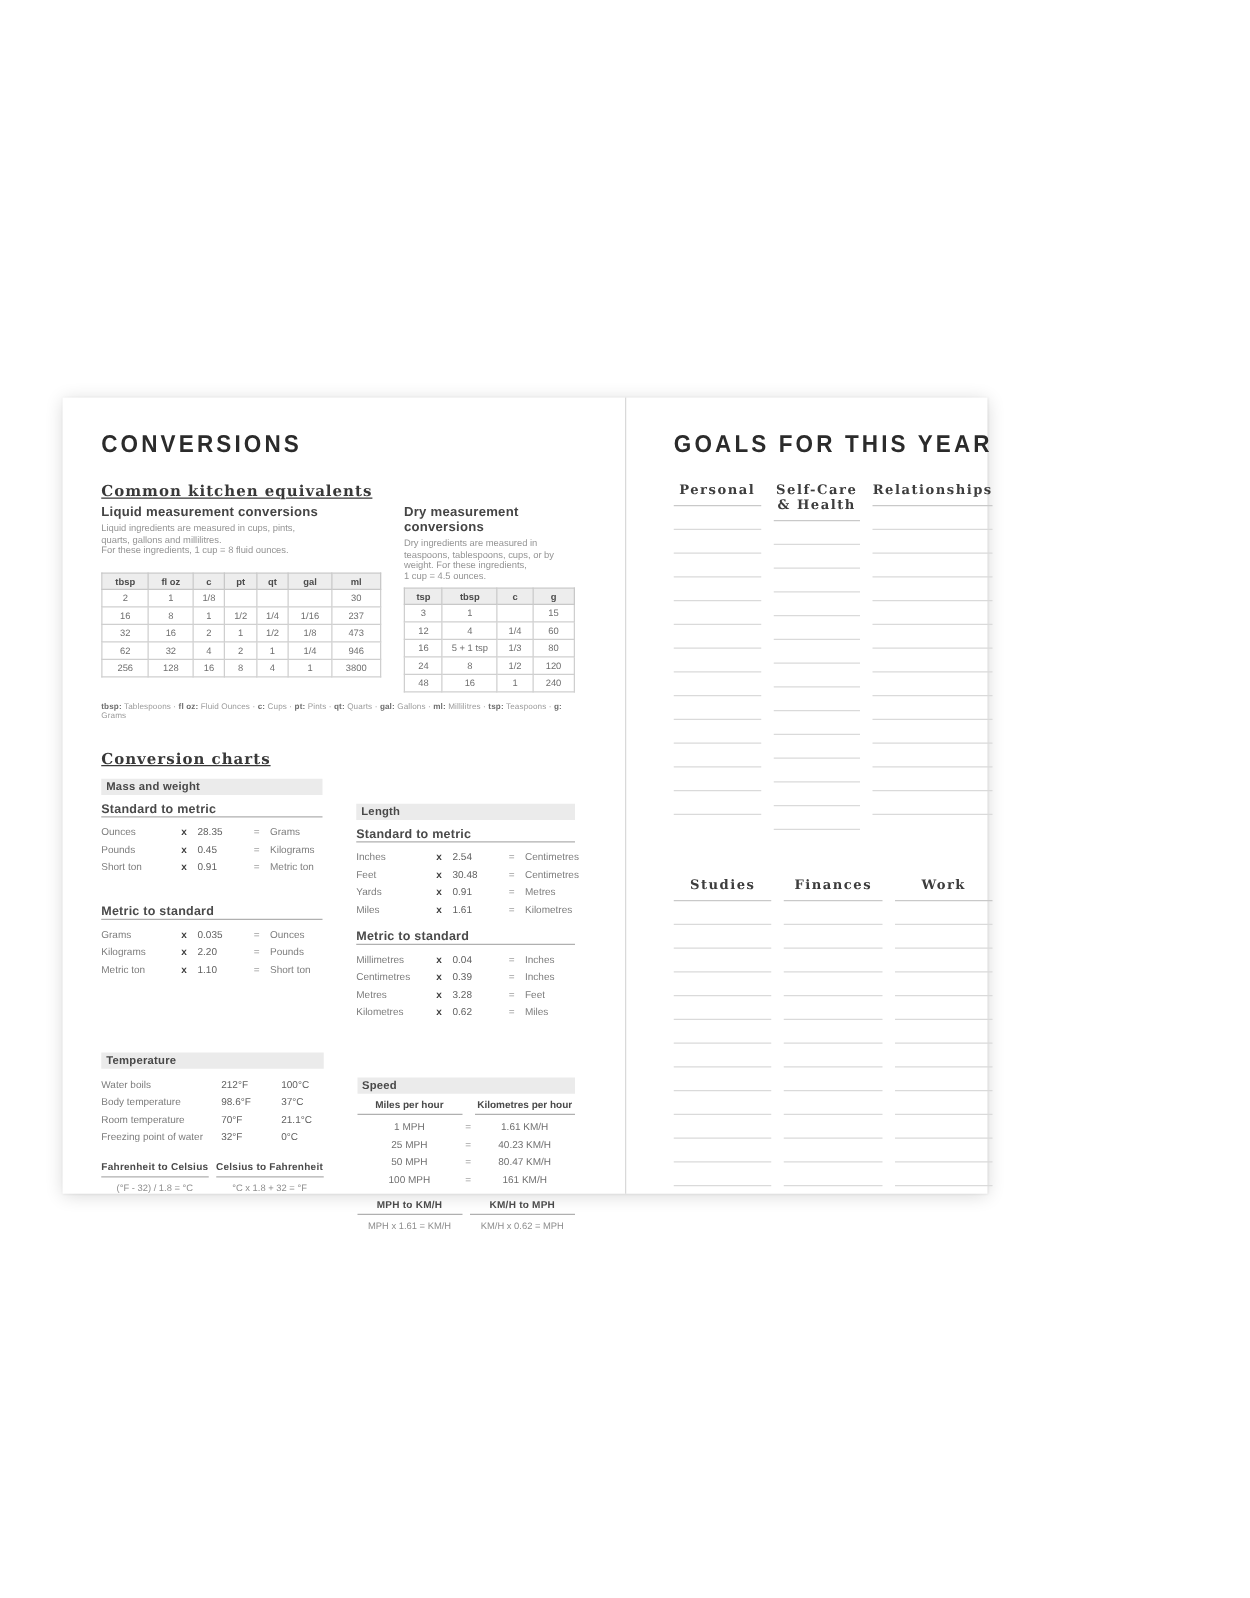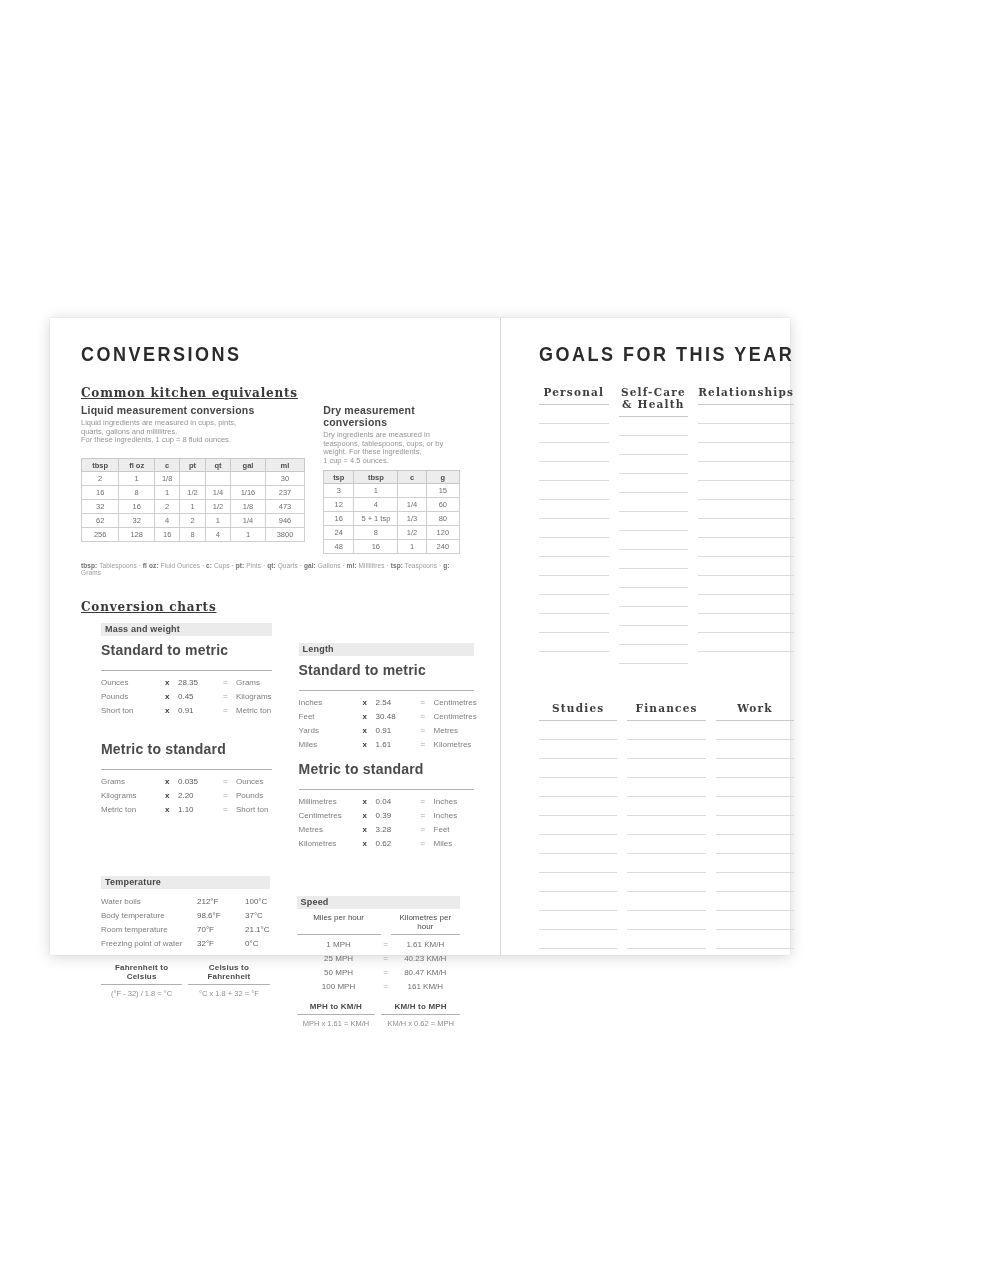--- a/index.html
+++ b/index.html
@@ -36,26 +36,26 @@
   .ktable th { height:13px; font-weight:700; background:#ededed; border:1px solid #c8c8c8; color:#4d4d4d; }
   .ktable td { height:14px; border:1px solid #cfcfcf; color:#6e6e6e; }
   .dry-table th:nth-child(2), .dry-table td:nth-child(2) { width:44px; }
   .legend { margin-top:8px; font-size:6.5px; color:#9a9a9a; letter-spacing:.1px; }
   .legend b { color:#6f6f6f; font-weight:700; }
 
   
   .serif-head.charts { margin-top:24px; }
   .chart-cols { display:flex; gap:27px; margin-top:9px; }
   .chart-cols.second { margin-top:26px; }
-  .ccol.c1 { width:178px;margin-left:20px; }
+  .ccol.c1 { width:178px; }
   .ccol.c2 { width:175px;margin-top:20px; }
   .bar { height:13px; line-height:13px; padding-left:4px; font-size:9px; font-weight:700;
          background:#ebebeb; color:#484848; letter-spacing:.2px; }
-  .subhead { margin-top:6px; font-size:14px; font-weight:700; color:#4a4a4a;
-             padding-bottom:12px; border-bottom:1px solid #b0b0b0; letter-spacing:.2px; }
+  .subhead { margin-top:6px; font-size:10px; font-weight:700; color:#4a4a4a;
+             padding-bottom:0; border-bottom:1px solid #b0b0b0; letter-spacing:.2px; }
   .convrows { padding-top:4px; }
   .convrows.fixed { height:64px; }
   .crow { display:grid; grid-template-columns:64px 13px 45px 13px 1fr; align-items:center;
           height:14px; font-size:8px; }
   .crow .cl { color:#7d7d7d; }
   .crow .cx { color:#3c3c3c; font-weight:700; }
   .crow .cf { color:#5f5f5f; }
   .crow .ce { color:#a0a0a0; }
   .crow .cr { color:#7d7d7d; }
 
@@ -63,21 +63,21 @@
   .trow { display:grid; grid-template-columns:96px 48px 1fr; align-items:center; height:14px; font-size:8px; }
   .trow .tl { color:#7d7d7d; }
   .trow .tf, .trow .tc { color:#5f5f5f; }
 
   .formulas { display:grid; grid-template-columns:1fr 1fr; gap:6px; margin-top:13px; }
   .fhead { font-size:8px; font-weight:700; color:#4a4a4a; text-align:center;
            padding-bottom:3px; border-bottom:1px solid #b0b0b0; letter-spacing:.2px; }
   .fbody { font-size:7.5px; color:#8d8d8d; text-align:center; padding-top:4px; }
 
   .speedhead { display:grid; grid-template-columns:84px 10px 1fr; margin-top:4px; }
-  .speedhead span.colhd { font-size:8px; font-weight:400; color:#4a4a4a; text-align:center;
+  .speedhead span.colhd { font-size:8px; font-weight:700; color:#4a4a4a; text-align:center;
                           padding-bottom:3px; border-bottom:1px solid #b0b0b0; }
   .speedrows { padding-top:2px; }
   .srow { display:grid; grid-template-columns:84px 10px 1fr; align-items:center; height:14px;
           font-size:8px; color:#6f6f6f; text-align:center; }
   .srow .ce { color:#a5a5a5; }
   .ccol .formulas.speedf { margin-top:9px; }
 
   
   .goals-grid { display:flex; gap:10px; margin-top:21px; }
   .goals-grid.bottom { margin-top:38px; }

